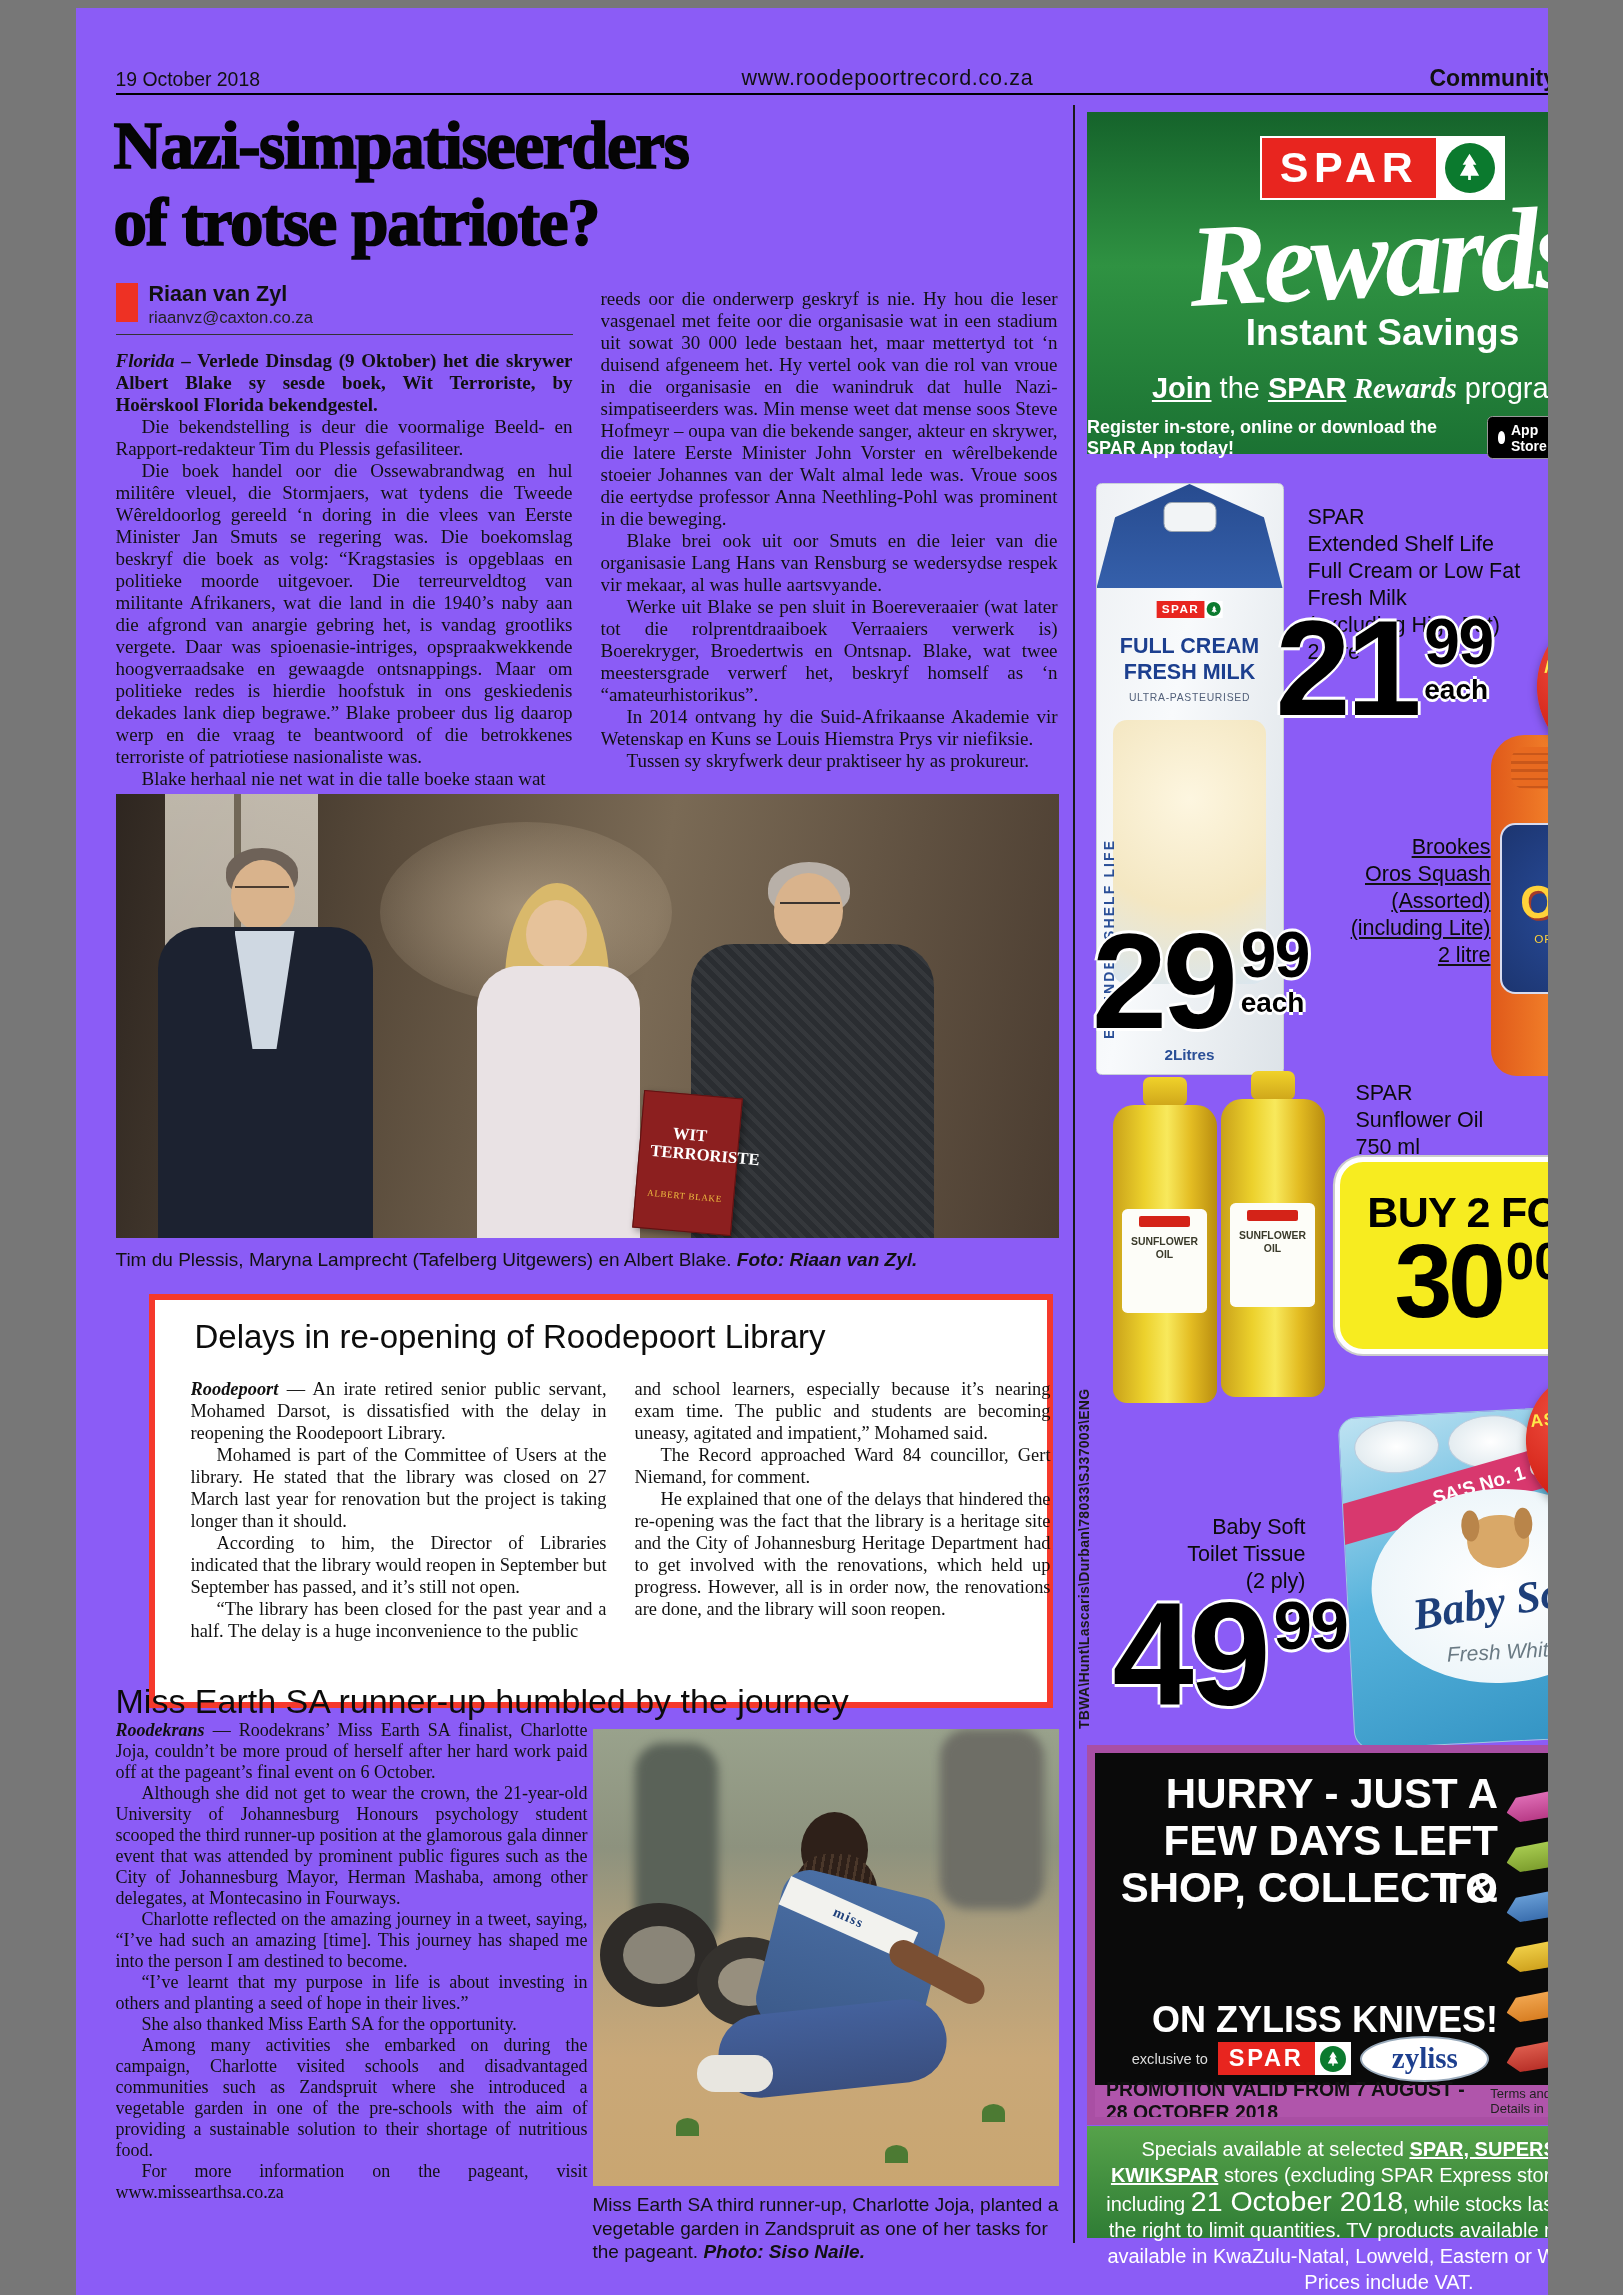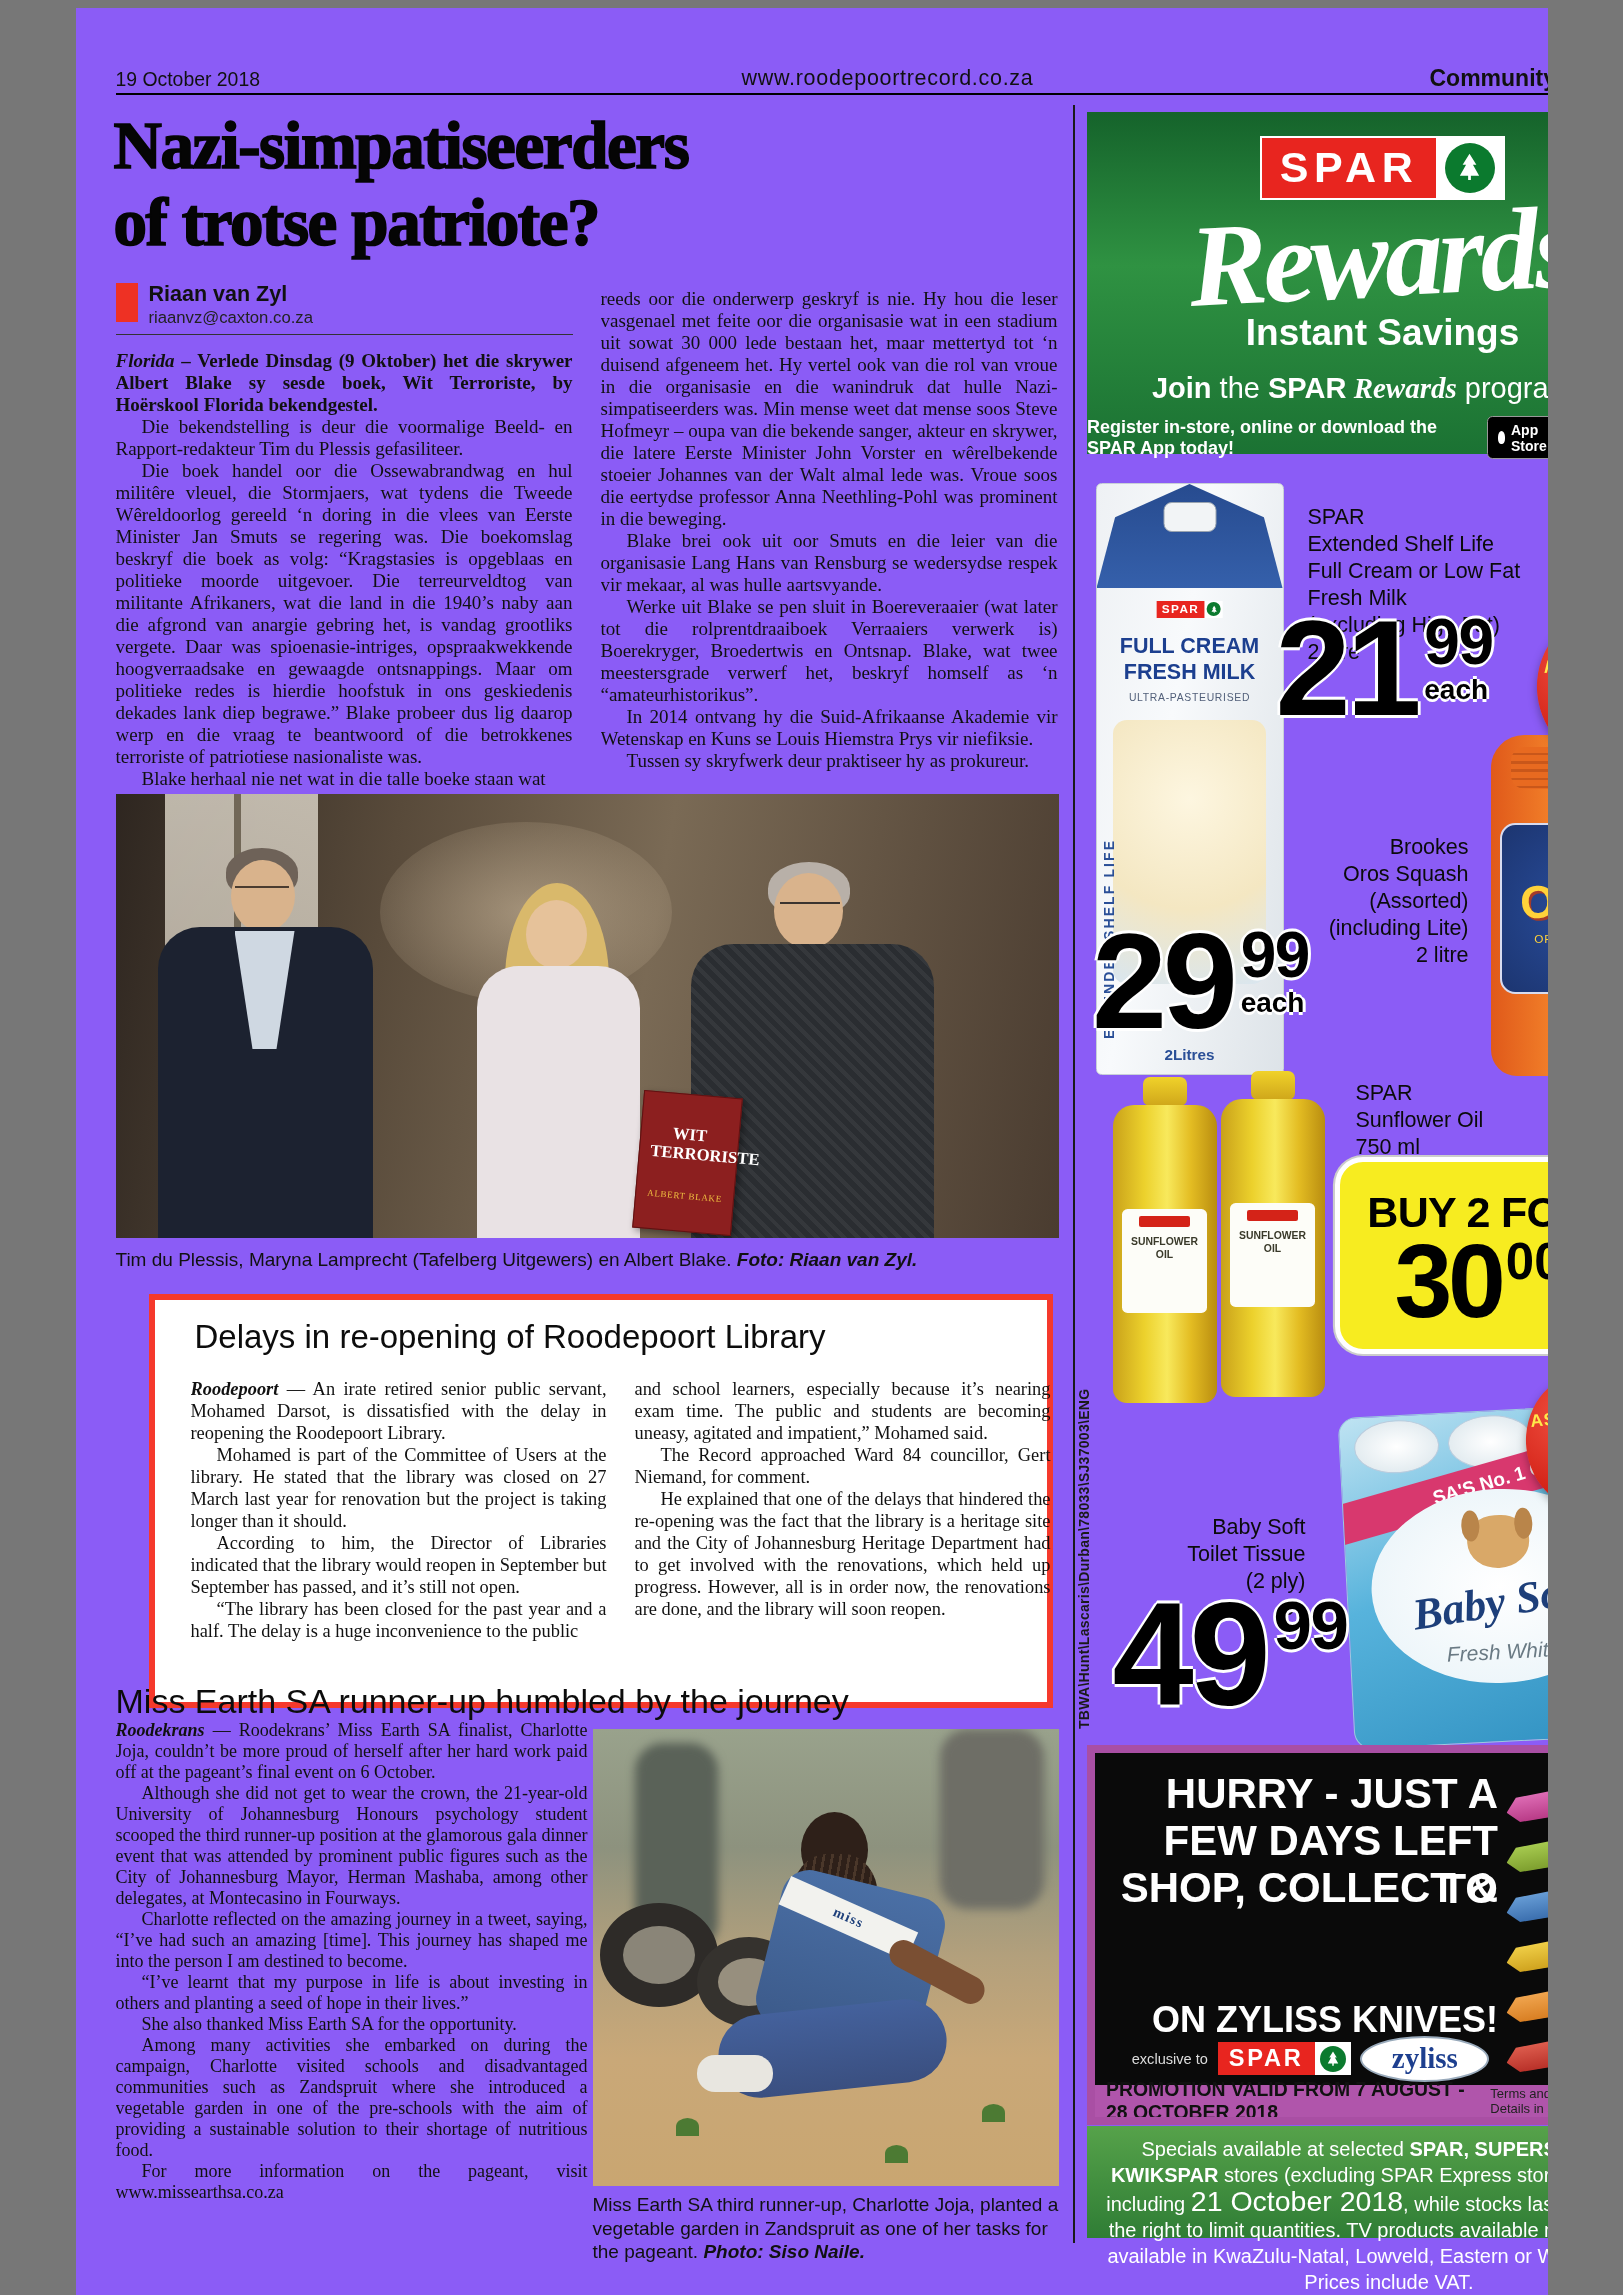--- a/index.html
+++ b/index.html
@@ -1,20 +1,20 @@
 <!DOCTYPE html>
 <html style="font-size:11px"><head>
 <meta charset="utf-8">
 <style>
   html,body{margin:0;padding:0;background:#777;}
   #page{position:relative;width:1472px;height:2295px;background:#8b5cf6;color:#111;
         font-family:"Liberation Serif","DejaVu Serif",serif;overflow:hidden;margin:8px auto;}
   .abs{position:absolute;}
   .sans{font-family:"Liberation Sans","DejaVu Sans",sans-serif;}
-  .b{font-weight:700;}
+  .b{font-weight:700;text-decoration:underline;}
   .credit{font-weight:700;font-style:italic;}
 
   
   #hdr-date{left:40px;top:60px;font-size:19.4px;}
   #hdr-url{left:0;width:1624px;top:58px;text-align:center;font-size:21.5px;letter-spacing:0.7px;}
   #hdr-sec{left:1354px;top:57px;width:257px;display:flex;align-items:baseline;}
   #hdr-sec .sec-t{font-weight:700;font-size:23px;}
   #hdr-sec .sec-n{font-size:21px;margin-left:50px;}
   #hdr-rule{left:40px;top:85px;width:1574px;height:2.1px;background:#000;}
 
@@ -190,21 +190,21 @@
            background:linear-gradient(90deg,#e0591a,#f07c28 28%,#ff9a3a 50%,#ef7a26 72%,#d8521a);}
   #or-ridges{position:absolute;top:49px;left:10%;width:80%;height:42px;
              background:repeating-linear-gradient(#e86a20 0 5.6px,#c9571a 5.6px 8.3px);border-radius:14px;}
   #or-label{position:absolute;top:125px;left:9.7px;right:9.7px;height:167px;border-radius:15.3px;
             background:radial-gradient(#2a4fa0,#1c3570);border:2.1px solid #d8dcf0;
             display:flex;flex-direction:column;align-items:center;justify-content:center;}
   #or-brand{color:#ffd23a;font-weight:700;font-size:46px;letter-spacing:1.4px;transform:rotate(-4deg);
             text-shadow:2.1px 2.8px 0 #a33b2a;font-family:"Liberation Sans","DejaVu Sans",sans-serif;}
   #or-sub{color:#ffd23a;font-size:11.8px;letter-spacing:0.7px;margin-top:7px;
           font-family:"Liberation Sans","DejaVu Sans",sans-serif;}
-  #oros-text{position:absolute;left:151px;top:729px;width:243px;}
+  #oros-text{position:absolute;left:173px;top:729px;width:243px;text-decoration:underline;}
   #oros-price{left:17.4px;top:823px;}
 
   
   .oil-bottle{position:absolute;width:104px;height:326px;}
   .ob-cap{position:absolute;top:0;left:50%;transform:translateX(-50%);width:44px;height:29px;
           background:linear-gradient(#f0d22a,#cfa61a);border-radius:7px;}
   .ob-body{position:absolute;top:28px;left:0;width:100%;height:298px;border-radius:21px 21px 14px 14px;
            background:linear-gradient(90deg,#c9a11a,#ecd12c 30%,#f8e95c 52%,#e3bc22 75%,#b98d10);}
   .ob-label{position:absolute;top:132px;left:9.7px;right:9.7px;height:104px;background:#fdfdf8;border-radius:5.6px;
             display:flex;flex-direction:column;align-items:center;padding-top:7px;box-sizing:border-box;}

